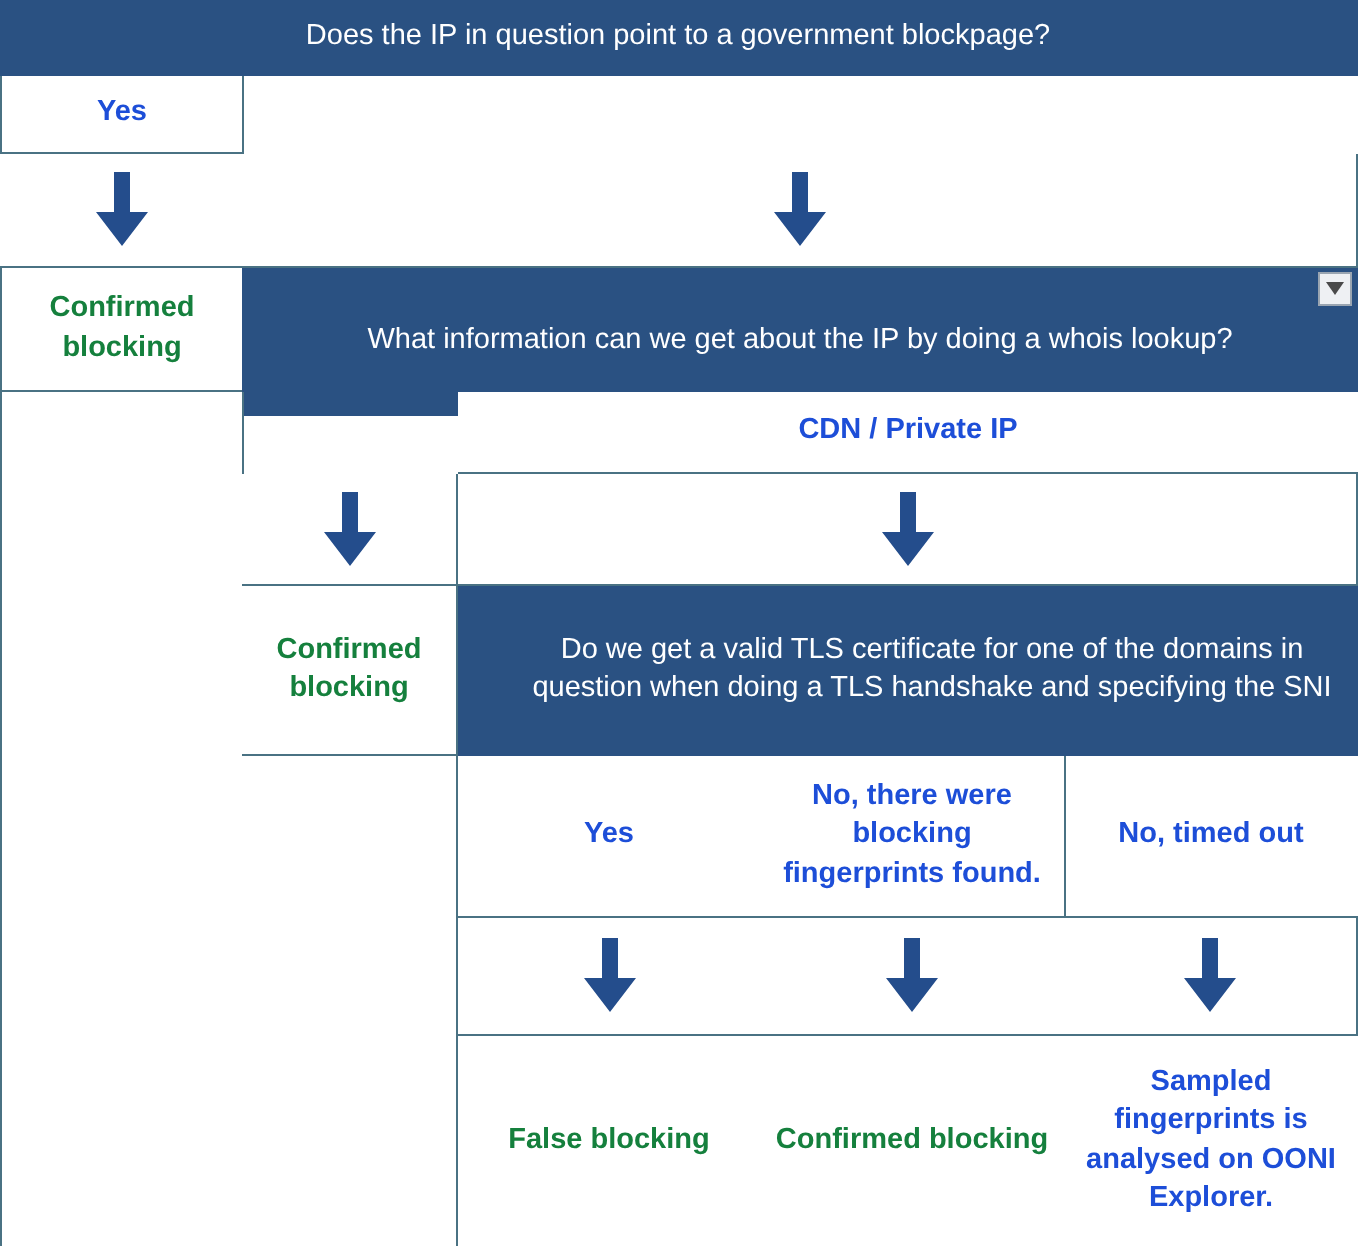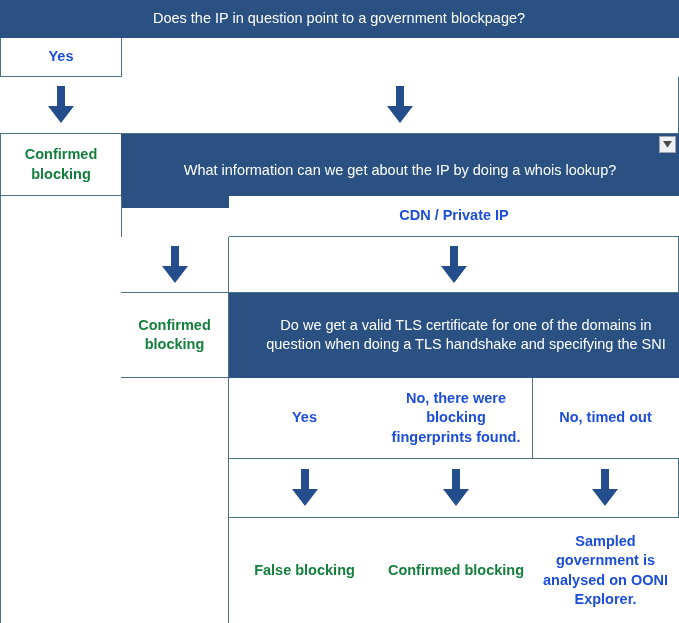--- a/index.html
+++ b/index.html
@@ -171,15 +171,15 @@
   <div class="arrowcell noright" style="left:532px; top:459px; width:147px; height:59px;">
     <svg class="arrow-svg" width="28" height="38" viewBox="0 0 28 38">
       <polygon points="10,0 18,0 18,20 27,20 14,37 1,20 10,20" fill="#244d8c"></polygon>
     </svg>
   </div>
 
   <div class="cell bold nobottom" style="left:229px; top:518px; width:152px; height:105px;">False blocking</div>
 
   <div class="cell bold nobottom" style="left:380px; top:518px; width:153px; height:105px;">Confirmed blocking</div>
 
-  <div class="cell noright nobottom" style="left:532px; top:518px; width:147px; height:105px;">Sampled government is analysed on OONI Explorer.</div>
+  <div class="cell noright nobottom" style="left:532px; top:518px; width:147px; height:105px;">Sampled fingerprints is analysed on OONI Explorer.</div>
 
 </div>
 
 </body></html>

